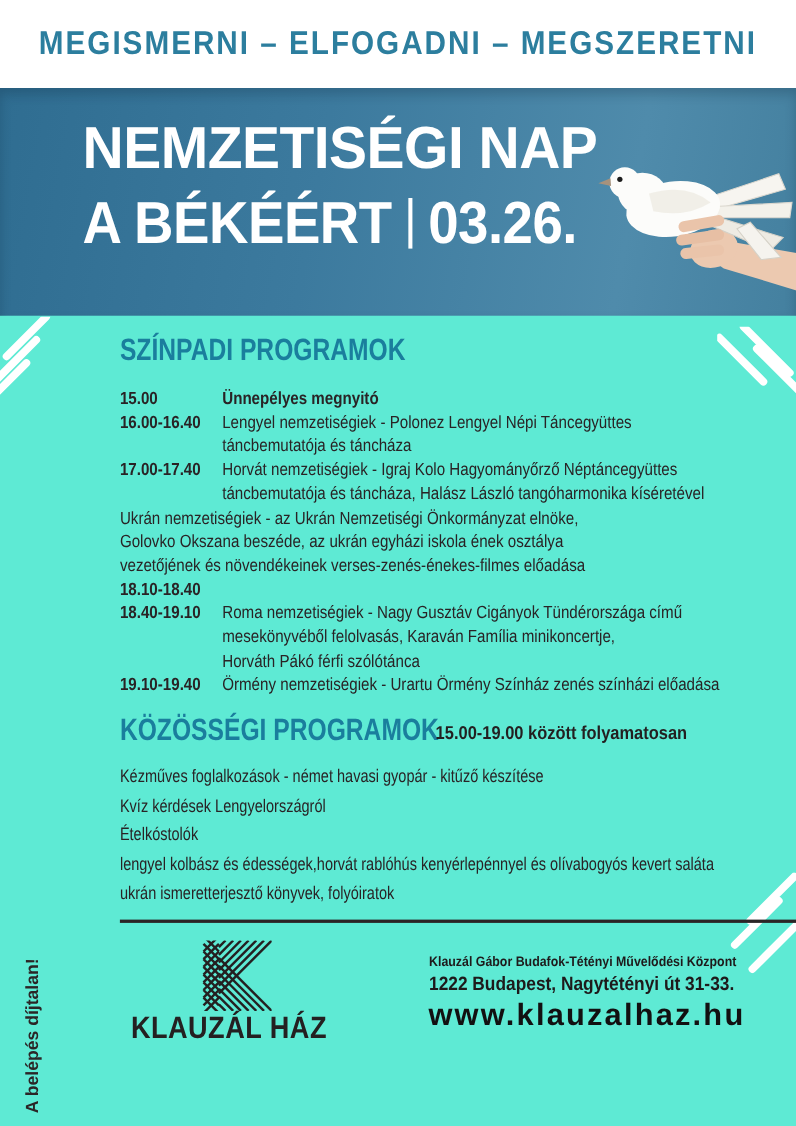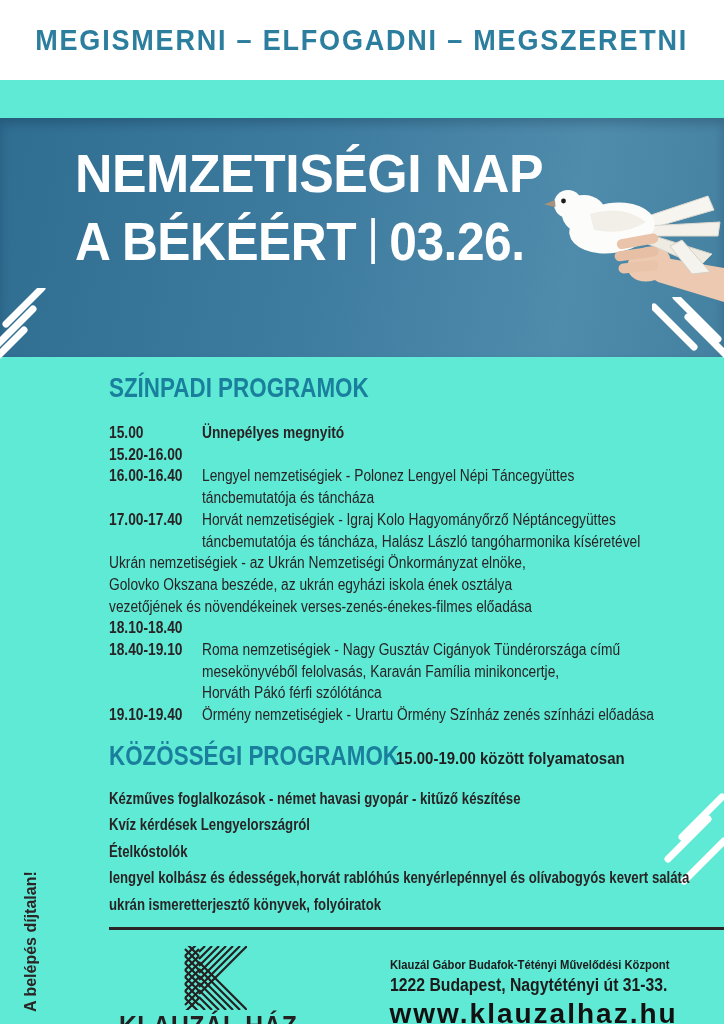--- a/index.html
+++ b/index.html
@@ -10,24 +10,24 @@
     margin:0 auto;
   }
   
   .tagline-band{height:80px;background:#ffffff;display:flex;align-items:center;justify-content:center;}
   .tagline{
     color:#2c7e9e;font-weight:bold;font-size:30px;letter-spacing:2px;white-space:nowrap;
     transform:scaleX(.9);transform-origin:center;
   }
   
   .hero{
-    position:relative;height:239px;
+    position:relative;height:207px;
     background:linear-gradient(100deg,#2f6d91 0%,#3c7a9e 40%,#4f8bab 78%,#44809f 100%);
     box-shadow:inset 0 6px 10px rgba(10,30,50,.22);
-    padding:21px 0 0 75px;box-sizing:border-box;margin-top:38px;
+    padding:21px 0 0 75px;box-sizing:border-box;
   }
   .hero-line{color:#fff;font-weight:bold;font-size:54px;line-height:68px;white-space:nowrap;
     transform-origin:0 50%;letter-spacing:-.5px;}
   .hero-line.l1{transform:scaleX(.96);}
   .hero-line.l2{transform:scaleX(.92);display:flex;align-items:center;}
   .hero-sep{display:inline-block;width:4px;height:46px;background:#fff;margin:0 16px;}
   .dove{position:absolute;top:52px;right:0;width:192px;height:152px;}
   
   .content{position:relative;padding:0 34px 0 109px;}
   .h2{
@@ -42,21 +42,21 @@
   .stime>span,.sline{display:inline-block;transform:scaleX(.86);transform-origin:0 50%;white-space:nowrap;}
   .sdesc{flex:1 1 auto;min-width:0;}
   .sline{display:block;}
   .srow.em .sline{font-weight:bold;}
   
   .community-head{position:relative;margin-top:14px;height:32px;}
   .community-note{
     position:absolute;left:287px;bottom:3px;font-weight:bold;font-size:17px;color:#231f20;
     white-space:nowrap;transform:scaleX(.88);transform-origin:0 50%;
   }
-  .community{margin-top:13px;font-size:16.5px;line-height:26.5px;font-weight:bold;color:#292325;}
+  .community{margin-top:13px;font-size:16.5px;line-height:26.5px;font-weight:normal;color:#292325;}
   .cline{white-space:nowrap;transform:scaleX(.8);transform-origin:0 50%;}
   
   .rule{height:3px;background:#2b2526;margin-top:10px;width:616px;}
   .footer{display:flex;align-items:center;margin-top:16px;}
   .logo{display:flex;align-items:center;flex-direction:column;}
   .logo svg{width:64px;height:64px;}
   .logo-text{font-weight:bold;font-size:28px;letter-spacing:.5px;white-space:nowrap;color:#242021;
     transform:scaleX(.88);transform-origin:0 50%;margin-left:10px;}
   .vdiv{width:3px;height:72px;background:#1e1a1b;margin:0 22px 0 46px;}
   .addr{display:flex;flex-direction:column;justify-content:center;color:#1e1a1b;}
@@ -142,21 +142,20 @@
     <h2 class="h2 stage-head">SZÍNPADI PROGRAMOK</h2>
 
     <div class="schedule" id="schedule">
         <div class="srow em">
           <div class="stime"><span>15.00</span></div>
           <div class="sdesc">
             <div class="sline">Ünnepélyes megnyitó</div>
           </div>
         </div>
         <div class="srow">
-          <div class="stime"><span>15.20-16.00</span></div>
         </div>
         <div class="srow">
           <div class="stime"><span>16.00-16.40</span></div>
           <div class="sdesc">
             <div class="sline">Lengyel nemzetiségiek - Polonez Lengyel Népi Táncegyüttes</div>
             <div class="sline">táncbemutatója és táncháza</div>
           </div>
         </div>
         <div class="srow">
           <div class="stime"><span>17.00-17.40</span></div>

